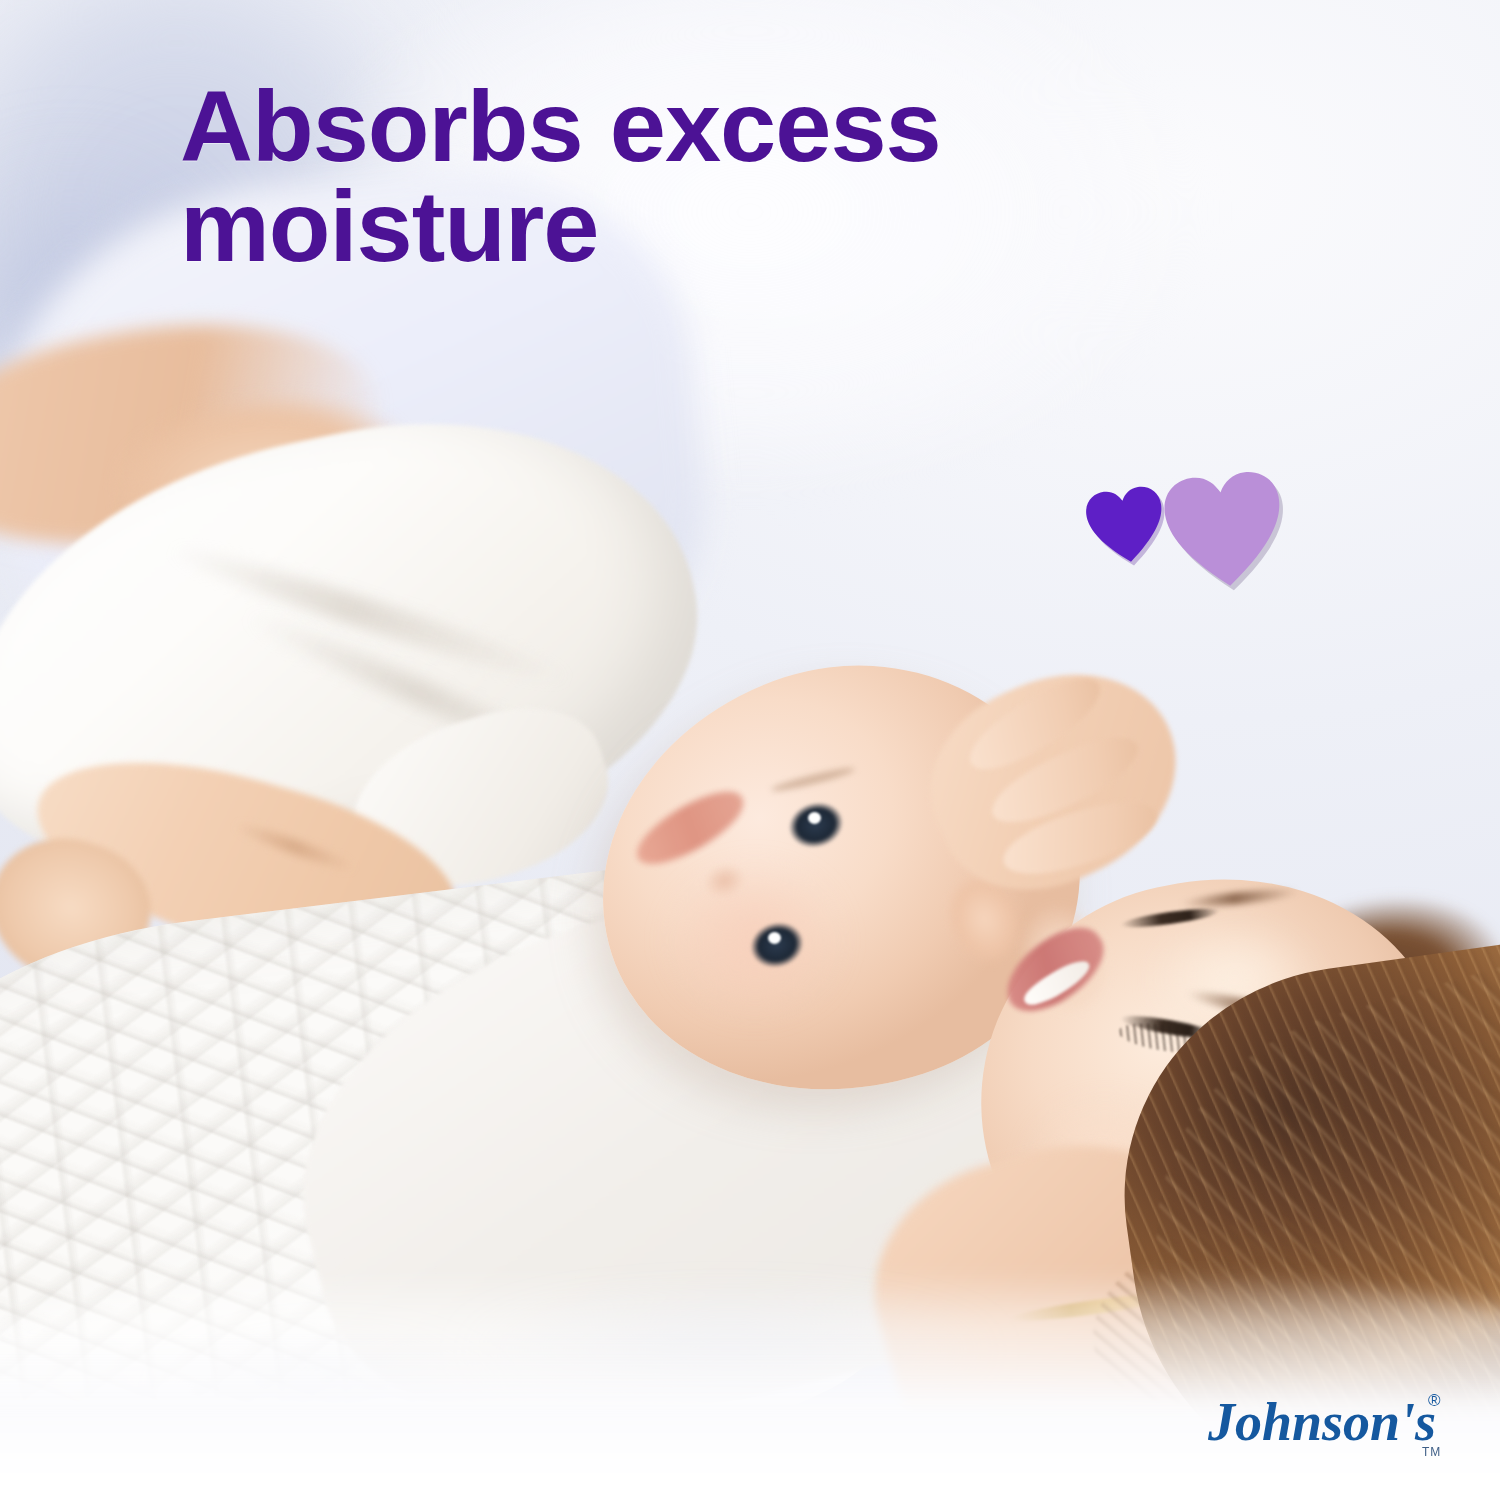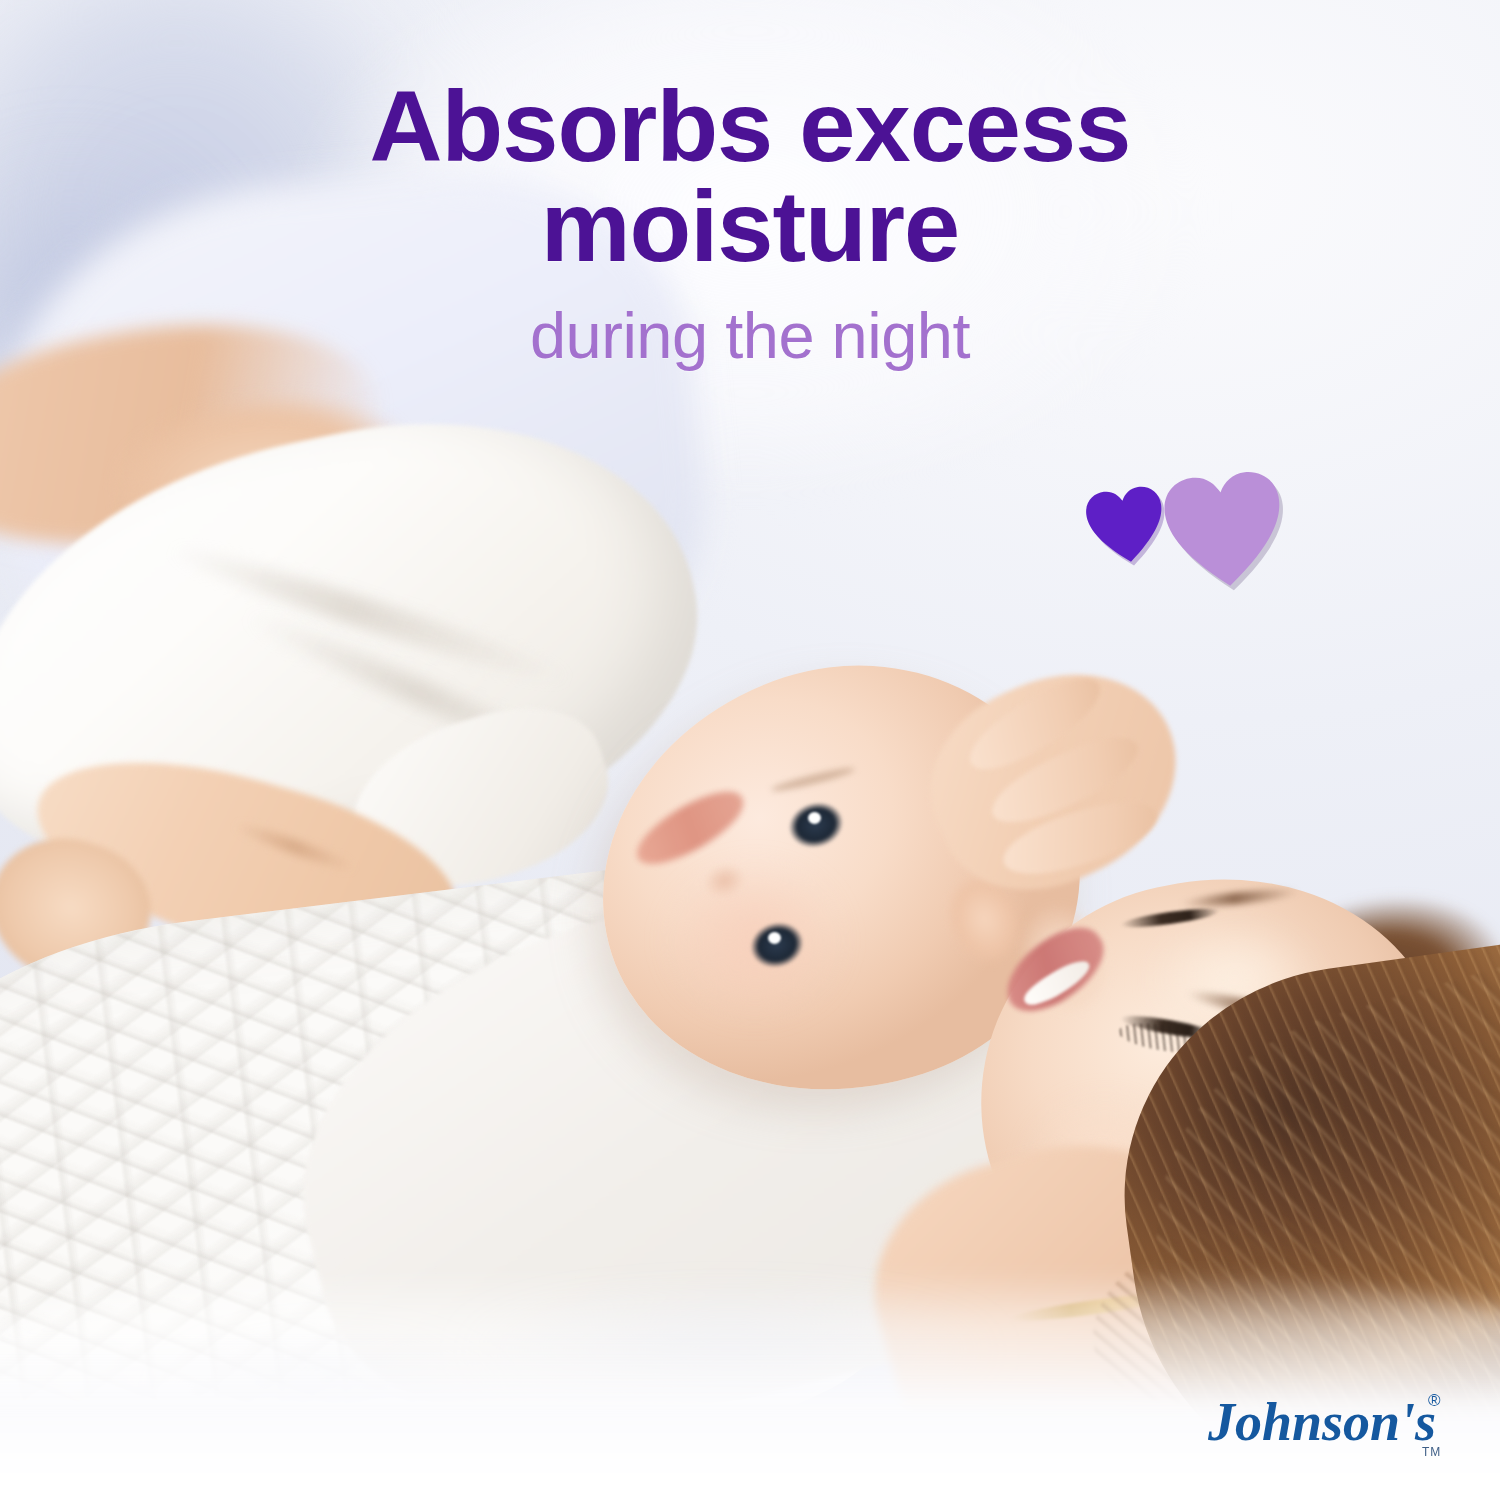--- a/index.html
+++ b/index.html
@@ -386,21 +386,20 @@
   
   .global-soft {
     background:radial-gradient(120% 110% at 50% 45%, rgba(255,255,255,0) 55%, rgba(255,255,255,0.35) 100%);
   }
 
   
   .copy {
     position:absolute;
     left:0; top:76px;
     width:1500px;
-    text-align:center;
     z-index:40;
   }
   .headline {
     color:#4C1295;
     font-size:101px;
     line-height:0.99;
     font-weight:700;
     letter-spacing:-1px;
     text-shadow:0 1px 0 rgba(255,255,255,0.45);
     padding:0 180px;
@@ -504,21 +503,20 @@
   <div class="photo sheet-lav-l"></div>
   <div class="photo sheet"></div>
   <div class="photo global-soft"></div>
 
   <div class="copy">
     <div class="headline">
       <div>Absorbs excess</div>
       <div>moisture</div>
     </div>
     <div class="subhead">
-      <div>during the night</div>
     </div>
   </div>
 
   <div class="hearts">
     <svg class="heart" style="left:0;top:16px;" width="82" height="80" viewBox="0 0 100 96">
       <g transform="rotate(-8 50 48)">
         <path d="M50 92 C12 62 4 42 4 28 C4 12 16 3 29 3 C39 3 46 9 50 17 C54 9 61 3 71 3 C84 3 96 12 96 28 C96 42 88 62 50 92 Z" fill="#4A158F" opacity="0.28" transform="translate(3,5)"></path>
         <path d="M50 92 C12 62 4 42 4 28 C4 12 16 3 29 3 C39 3 46 9 50 17 C54 9 61 3 71 3 C84 3 96 12 96 28 C96 42 88 62 50 92 Z" fill="#5E1FC6"></path>
       </g>
     </svg>

